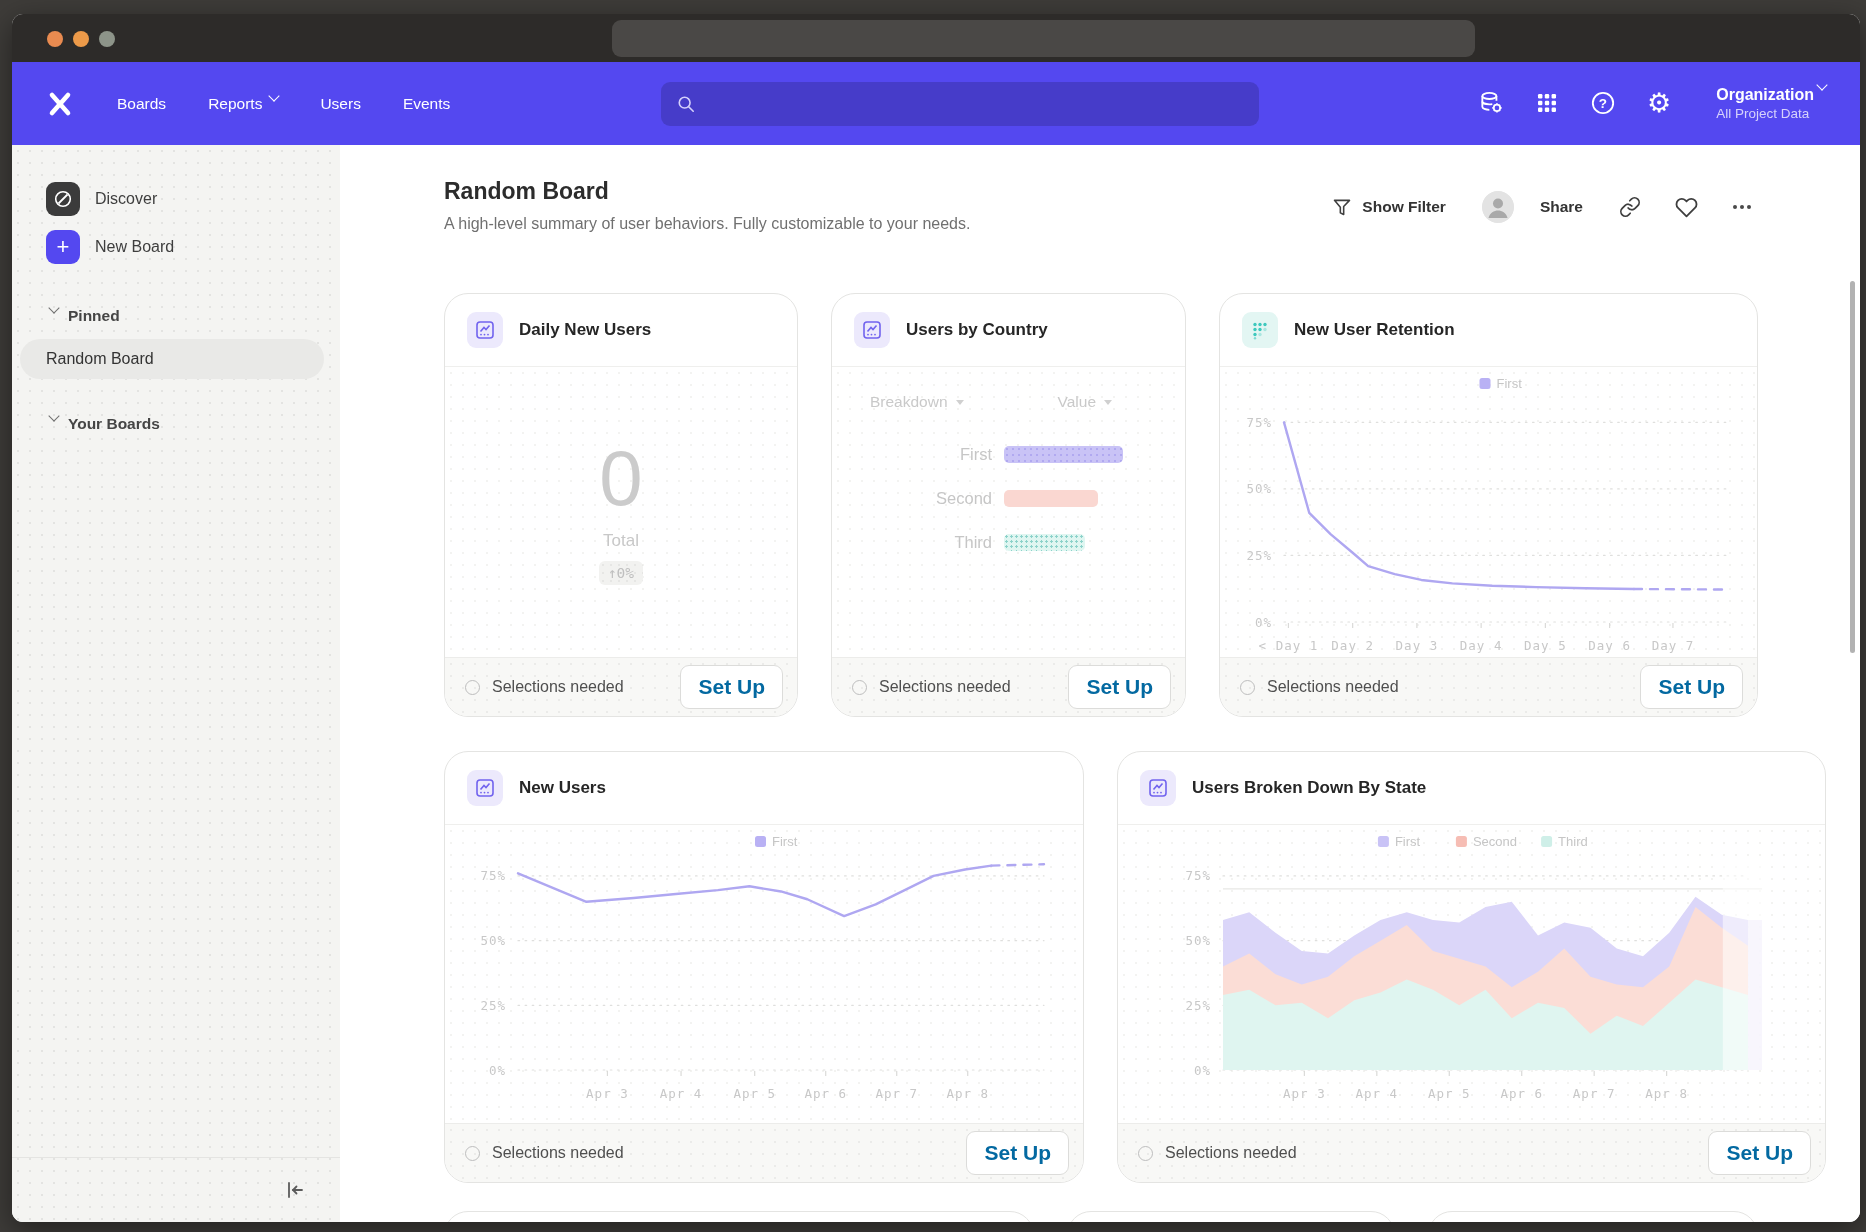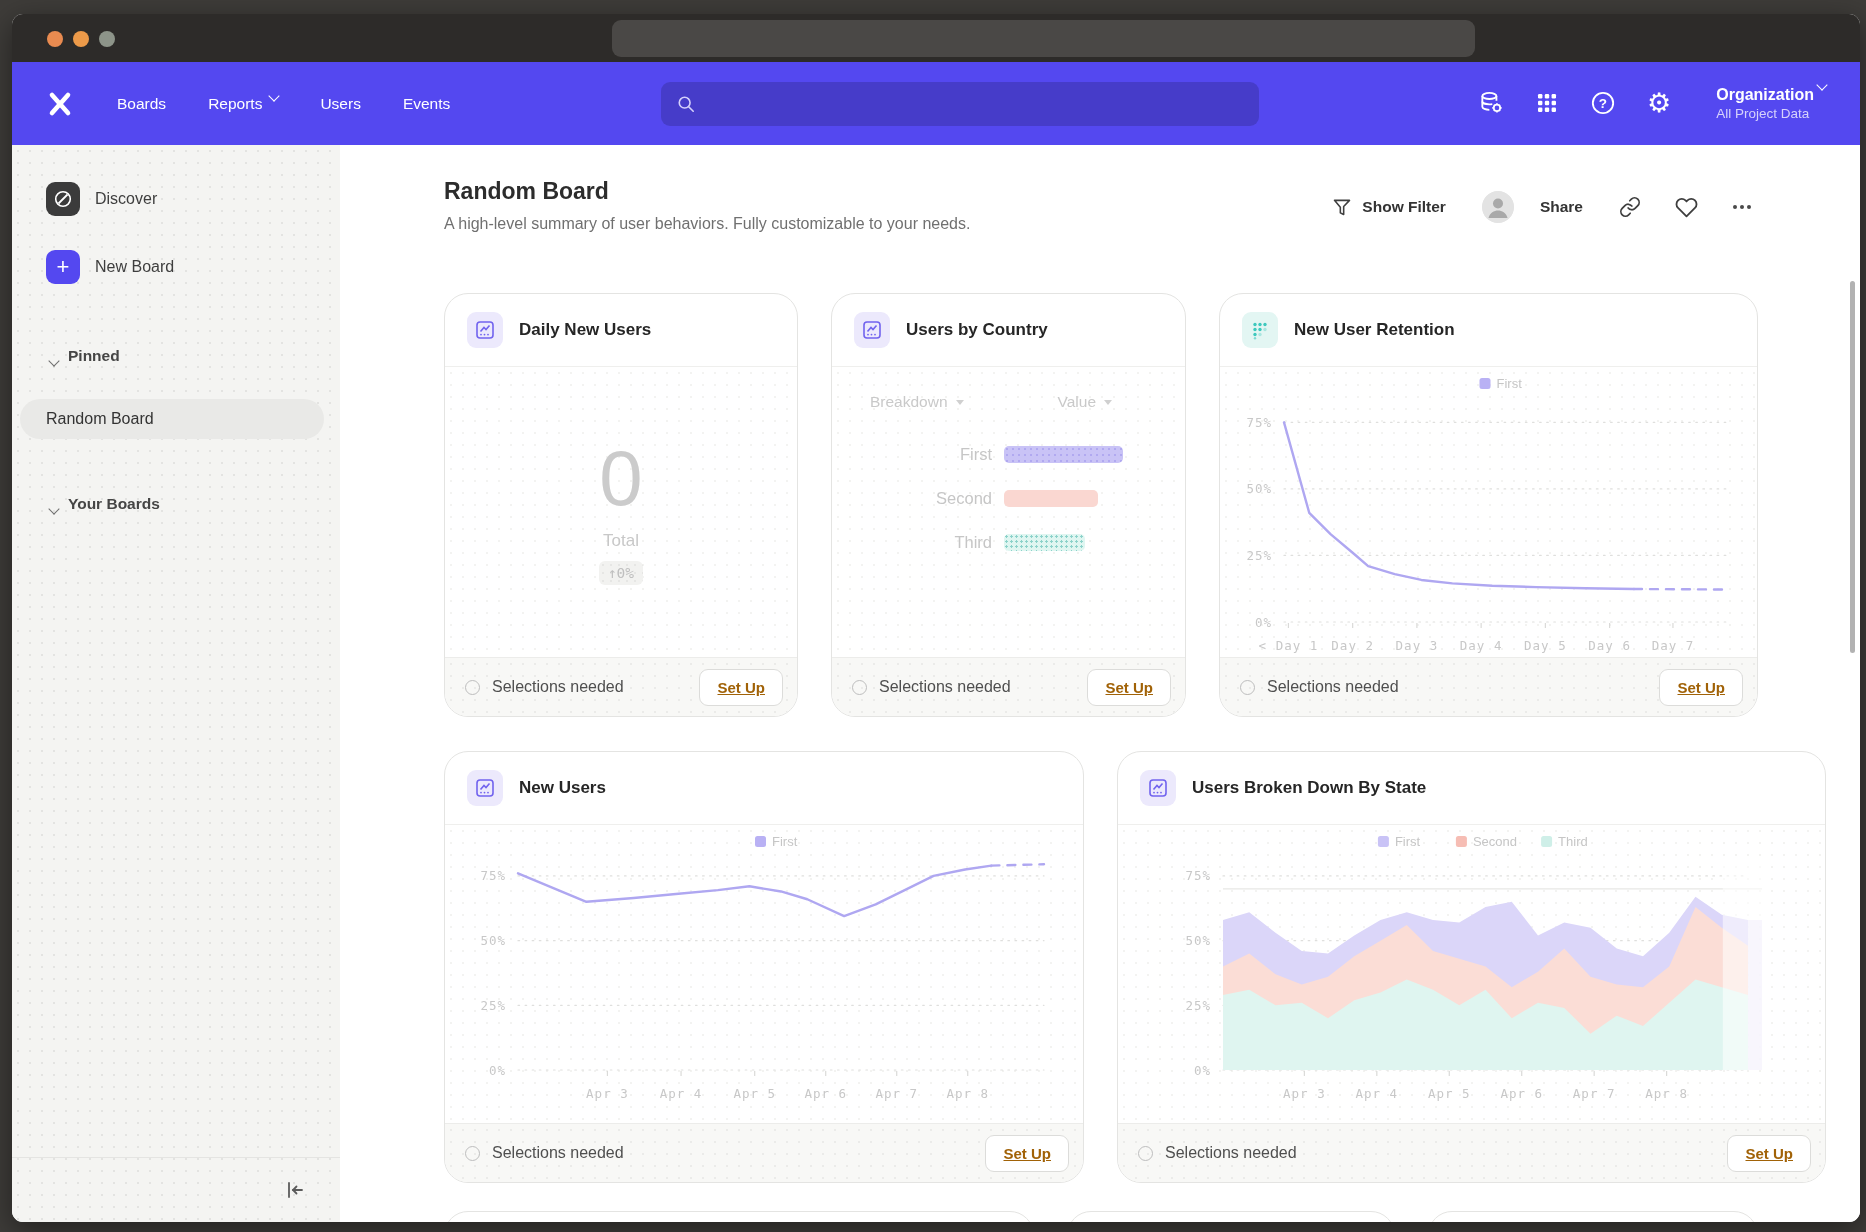--- a/index.html
+++ b/index.html
@@ -20,27 +20,27 @@
                display:flex;align-items:center;padding:0 16px;box-sizing:border-box;}
   .search-pill input{background:transparent;border:none;outline:none;color:#E6E3FF;font-size:15.5px;width:100%;margin-left:10px;font-family:"Liberation Sans",sans-serif;}
   .search-pill input::placeholder{color:#C9C5FA;}
   .nav-right{display:flex;align-items:center;gap:30px;margin-left:30px;}
   .nav-icon{width:26px;height:26px;display:flex;align-items:center;justify-content:center;color:#fff;}
   .org{display:flex;align-items:flex-start;gap:4px;margin-left:14px;}
   .org-name{font-size:16px;font-weight:700;line-height:1.25;}
   .org-proj{font-size:13.5px;color:#D6D2FB;line-height:1.3;}
   
   .app{flex:1;display:flex;min-height:0;}
-  .dots-gray{background-image:radial-gradient(#E3E3E1 1px,transparent 1.3px);background-size:12px 12px;gap:20px;}
+  .dots-gray{background-image:radial-gradient(#E3E3E1 1px,transparent 1.3px);background-size:12px 12px;}
   .sidebar{width:328px;flex:0 0 auto;background-color:#F4F4F2;display:flex;flex-direction:column;padding-top:30px;box-sizing:border-box;}
   .side-item{display:flex;align-items:center;gap:15px;padding:7px 0 7px 34px;font-size:16px;color:#3E3E3E;font-weight:500;}
   .side-icon{width:34px;height:34px;border-radius:9px;display:flex;align-items:center;justify-content:center;flex:0 0 auto;}
   .icon-discover{background:#3B3B3B;color:#fff;}
   .icon-newboard{background:#5448F0;color:#fff;font-size:22px;font-weight:500;}
-  .side-section{display:flex;align-items:flex-end;gap:10px;padding:10px 0 10px 38px;font-size:15.5px;font-weight:600;color:#454545;margin-top:26px;}
+  .side-section{display:flex;align-items:flex-start;gap:10px;padding:10px 0 10px 38px;font-size:15.5px;font-weight:600;color:#454545;margin-top:26px;}
   .side-section .chev{color:#6E6E6E;}
   .side-pill{margin:4px 16px 0 8px;height:40px;border-radius:20px;background:#E9E9E7;display:flex;align-items:center;
              padding-left:26px;font-size:16px;color:#333;font-weight:500;}
   .side-foot{margin-top:auto;border-top:1px solid #E4E4E2;height:64px;display:flex;align-items:center;justify-content:flex-end;padding-right:34px;color:#5B5B5B;}
   
   .main{flex:1;background:#fff;position:relative;overflow:hidden;min-width:0;}
   .content{padding:33px 0 0 104px;}
   .page-title{font-size:23px;font-weight:700;color:#2C2C2C;margin:0;}
   .page-sub{font-size:16px;color:#707070;margin:10px 0 0 0;}
   .actions{position:absolute;top:46px;right:106px;display:flex;align-items:center;color:#3F3F3F;}
@@ -55,21 +55,21 @@
   .tile{width:36px;height:36px;border-radius:9px;display:flex;align-items:center;justify-content:center;flex:0 0 auto;}
   .tile-purple{background:#ECE9FC;color:#7163EE;}
   .tile-teal{background:#E3F6F3;}
   .card-body{flex:1;position:relative;background-image:radial-gradient(#F3F3F1 1px,transparent 1.2px);background-size:12px 12px;}
   .card-foot{height:59px;flex:0 0 auto;border-top:1px solid #ECECEA;background-color:#F8F8F6;
              background-image:radial-gradient(#EBEBE9 1px,transparent 1.3px);background-size:12px 12px;
              display:flex;align-items:center;padding:0 14px 0 20px;box-sizing:border-box;}
   .radio{width:15px;height:15px;border-radius:50%;border:1.6px solid #BDBDBD;box-sizing:border-box;flex:0 0 auto;}
   .status-txt{font-size:16px;color:#4F4F4F;margin-left:12px;}
   .setup-btn{margin-left:auto;background:#fff;border:1px solid #DCDCDA;border-radius:9px;padding:9px 17px;
-             font-size:15px;font-weight:600;color:#a16207;font-family:"Liberation Sans",sans-serif;cursor:pointer;text-decoration:underline;}
+             font-size:21px;font-weight:600;color:#0369a1;font-family:"Liberation Sans",sans-serif;cursor:pointer;}
   
   .big-center{position:absolute;inset:0;display:flex;flex-direction:column;align-items:center;justify-content:center;}
   .big-num{font-size:78px;font-weight:500;color:#CBCBCB;line-height:1;}
   .big-label{font-size:17px;color:#C8C8C8;margin-top:14px;}
   .delta-badge{margin-top:10px;background-color:#F2F2F0;background-image:radial-gradient(#E6E6E4 1px,transparent 1.2px);background-size:8px 8px;
                border-radius:6px;padding:4px 9px;font-family:"DejaVu Sans Mono",monospace;font-size:14.5px;color:#BFBFBF;}
   
   .ubc-head{display:flex;align-items:center;padding:26px 0 0 38px;font-size:15.5px;font-weight:500;color:#C9C9C9;}
   .ubc-head .h2{margin-left:94px;}
   .tri{width:0;height:0;border-left:4.5px solid transparent;border-right:4.5px solid transparent;border-top:5.5px solid #D0D0D0;display:inline-block;margin-left:8px;vertical-align:middle;}

